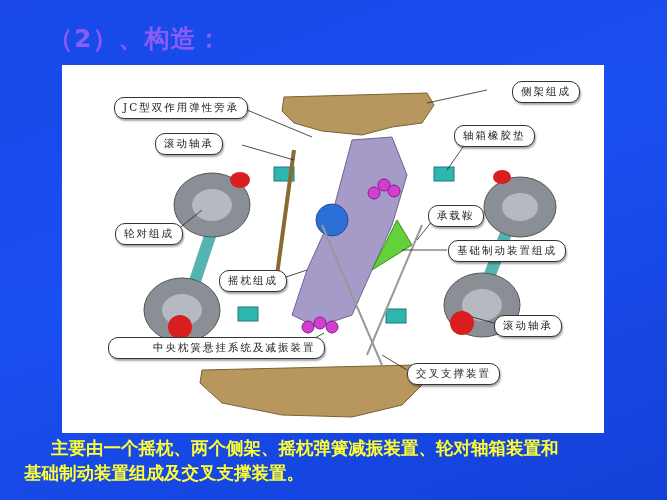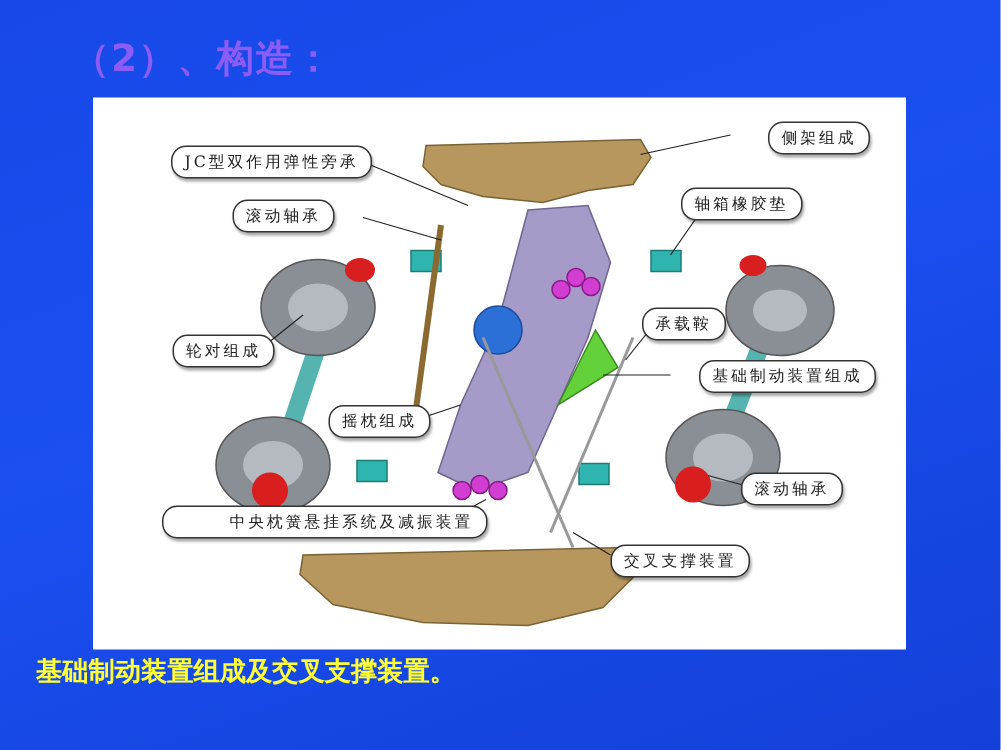--- a/index.html
+++ b/index.html
@@ -81,22 +81,23 @@
       <line x1="345" y1="305" x2="320" y2="290"></line>
     </g>
   </svg>
 
   <div class="callout" style="left:52px;top:32px;">JC型双作用弹性旁承</div>
   <div class="callout" style="left:93px;top:68px;">滚动轴承</div>
   <div class="callout" style="left:426px;top:16px;margin-left:24px;">侧架组成</div>
   <div class="callout" style="left:392px;top:60px;">轴箱橡胶垫</div>
   <div class="callout" style="left:53px;top:158px;">轮对组成</div>
   <div class="callout" style="left:366px;top:140px;">承载鞍</div>
-  <div class="callout" style="left:404px;top:175px;text-align:center;">基础制动装置组成</div>
+  <div class="callout" style="left:386px;top:175px;text-align:center;">基础制动装置组成</div>
   <div class="callout" style="left:157px;top:205px;">摇枕组成</div>
   <div class="callout" style="left:432px;top:250px;">滚动轴承</div>
   <div class="callout" style="left:46px;top:272px;padding-left:44px;">中央枕簧悬挂系统及减振装置</div>
   <div class="callout" style="left:345px;top:298px;">交叉支撑装置</div>
 </div>
 
 <div class="caption">
+  <div class="l1">主要由一个摇枕、两个侧架、摇枕弹簧减振装置、轮对轴箱装置和</div>
   <div>基础制动装置组成及交叉支撑装置。</div>
 </div>
 
 </body></html>

